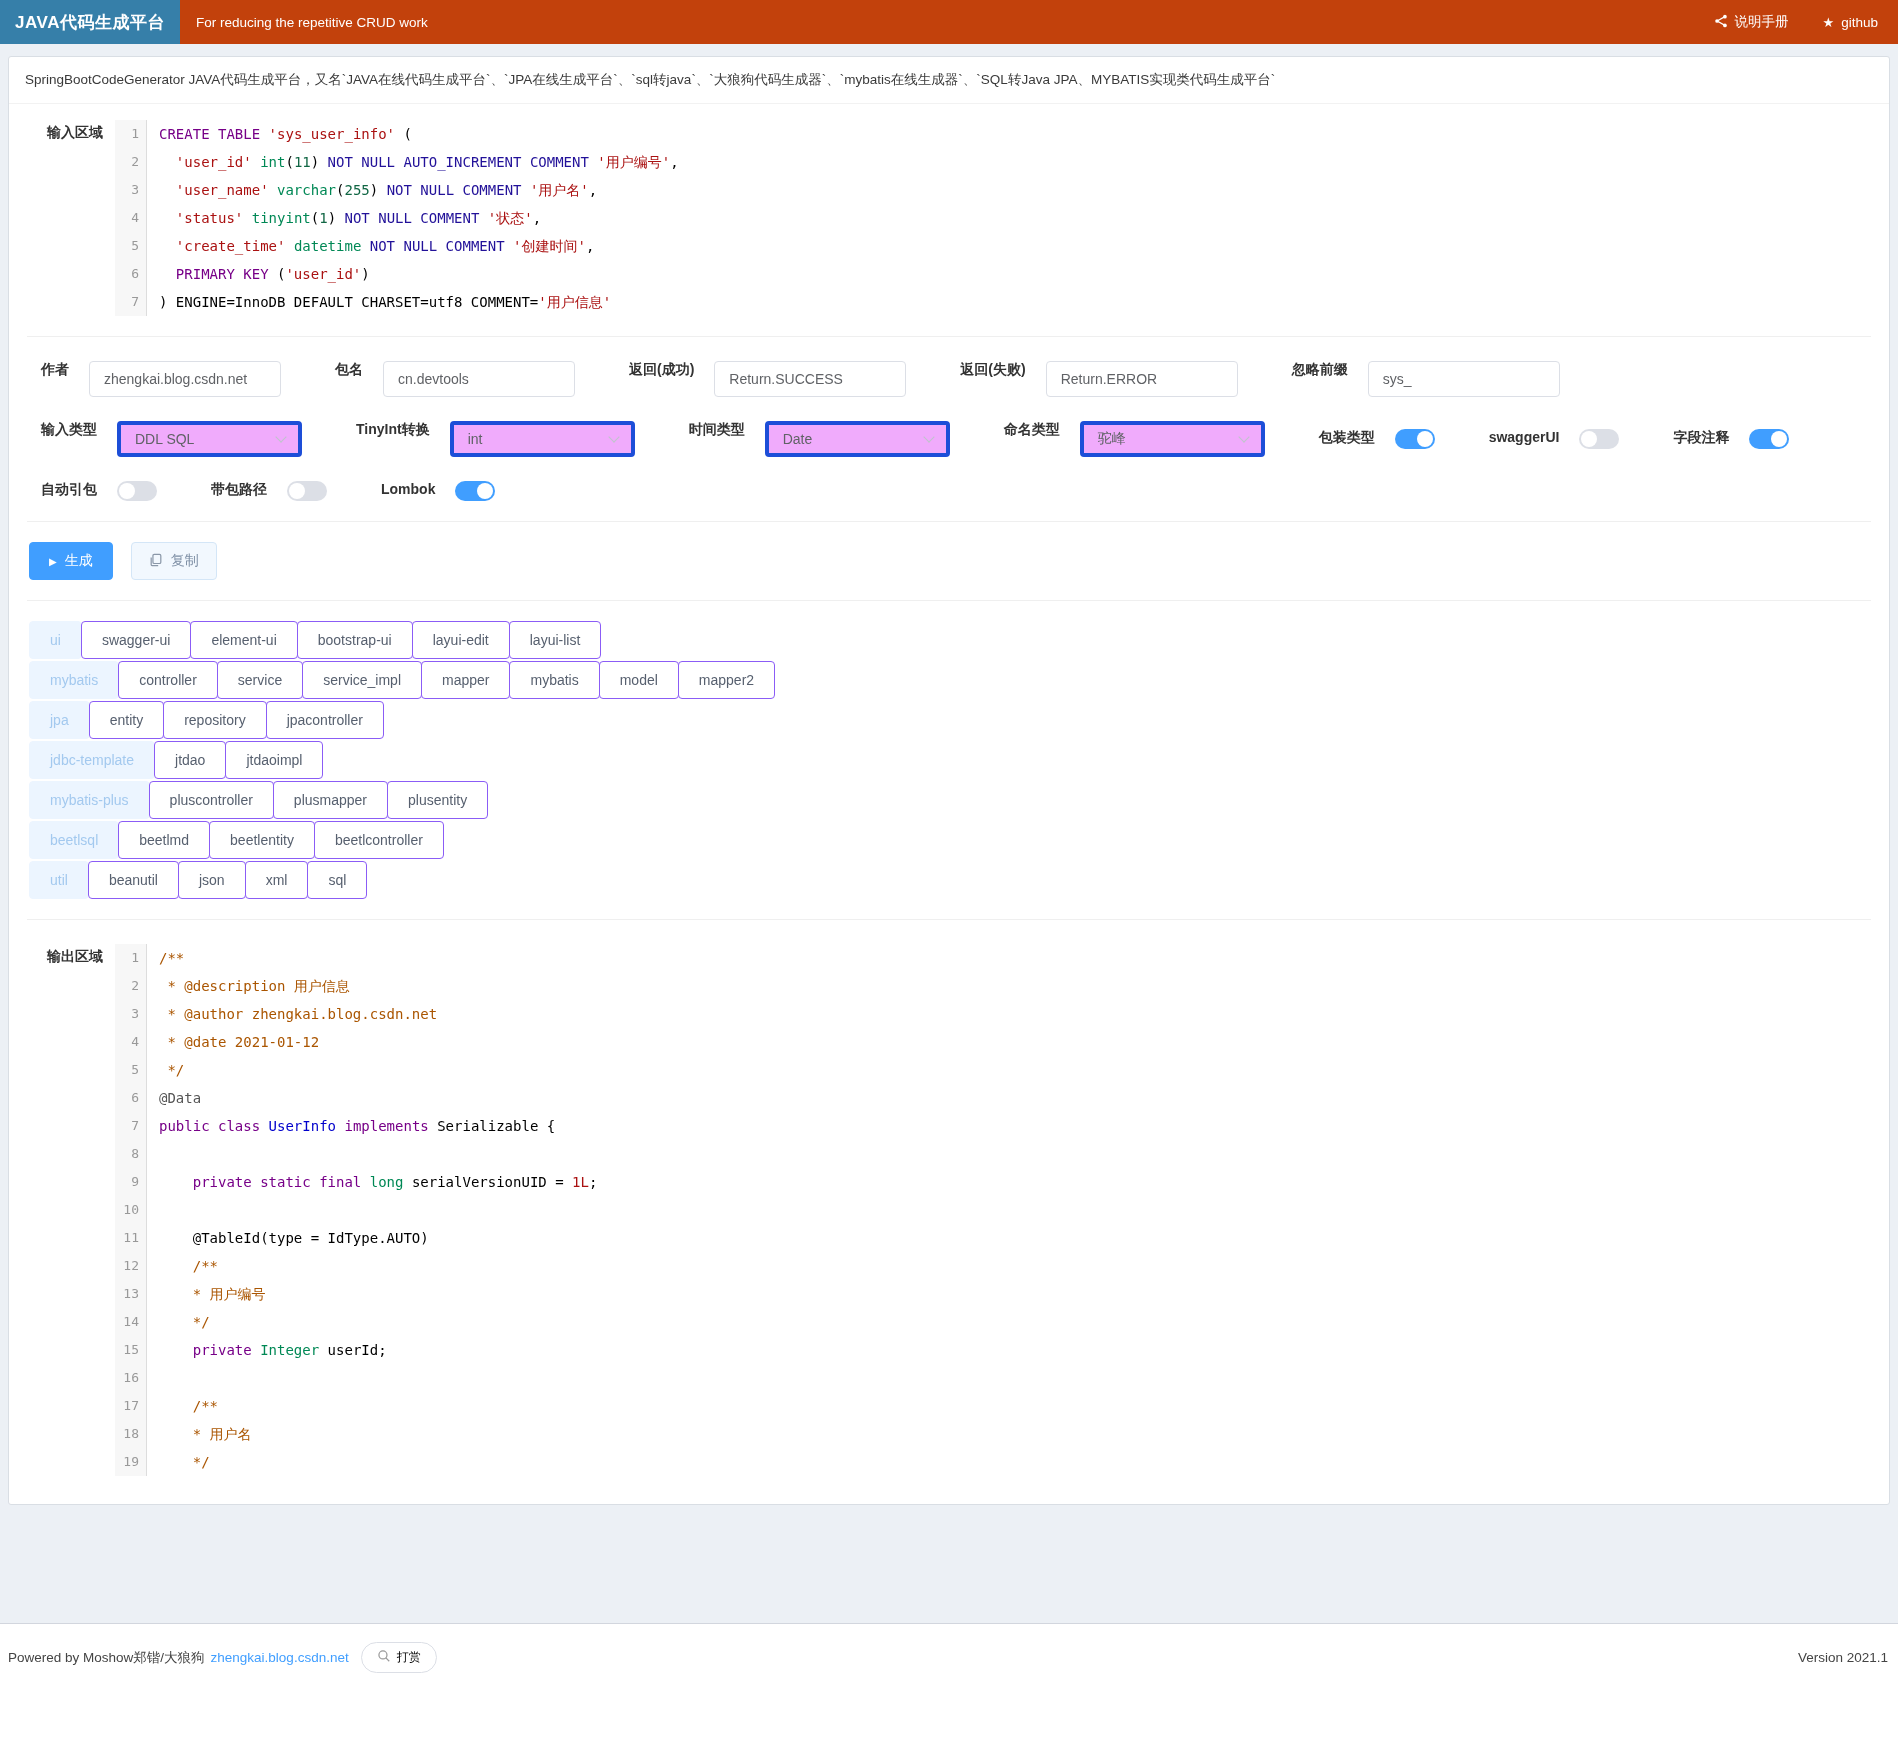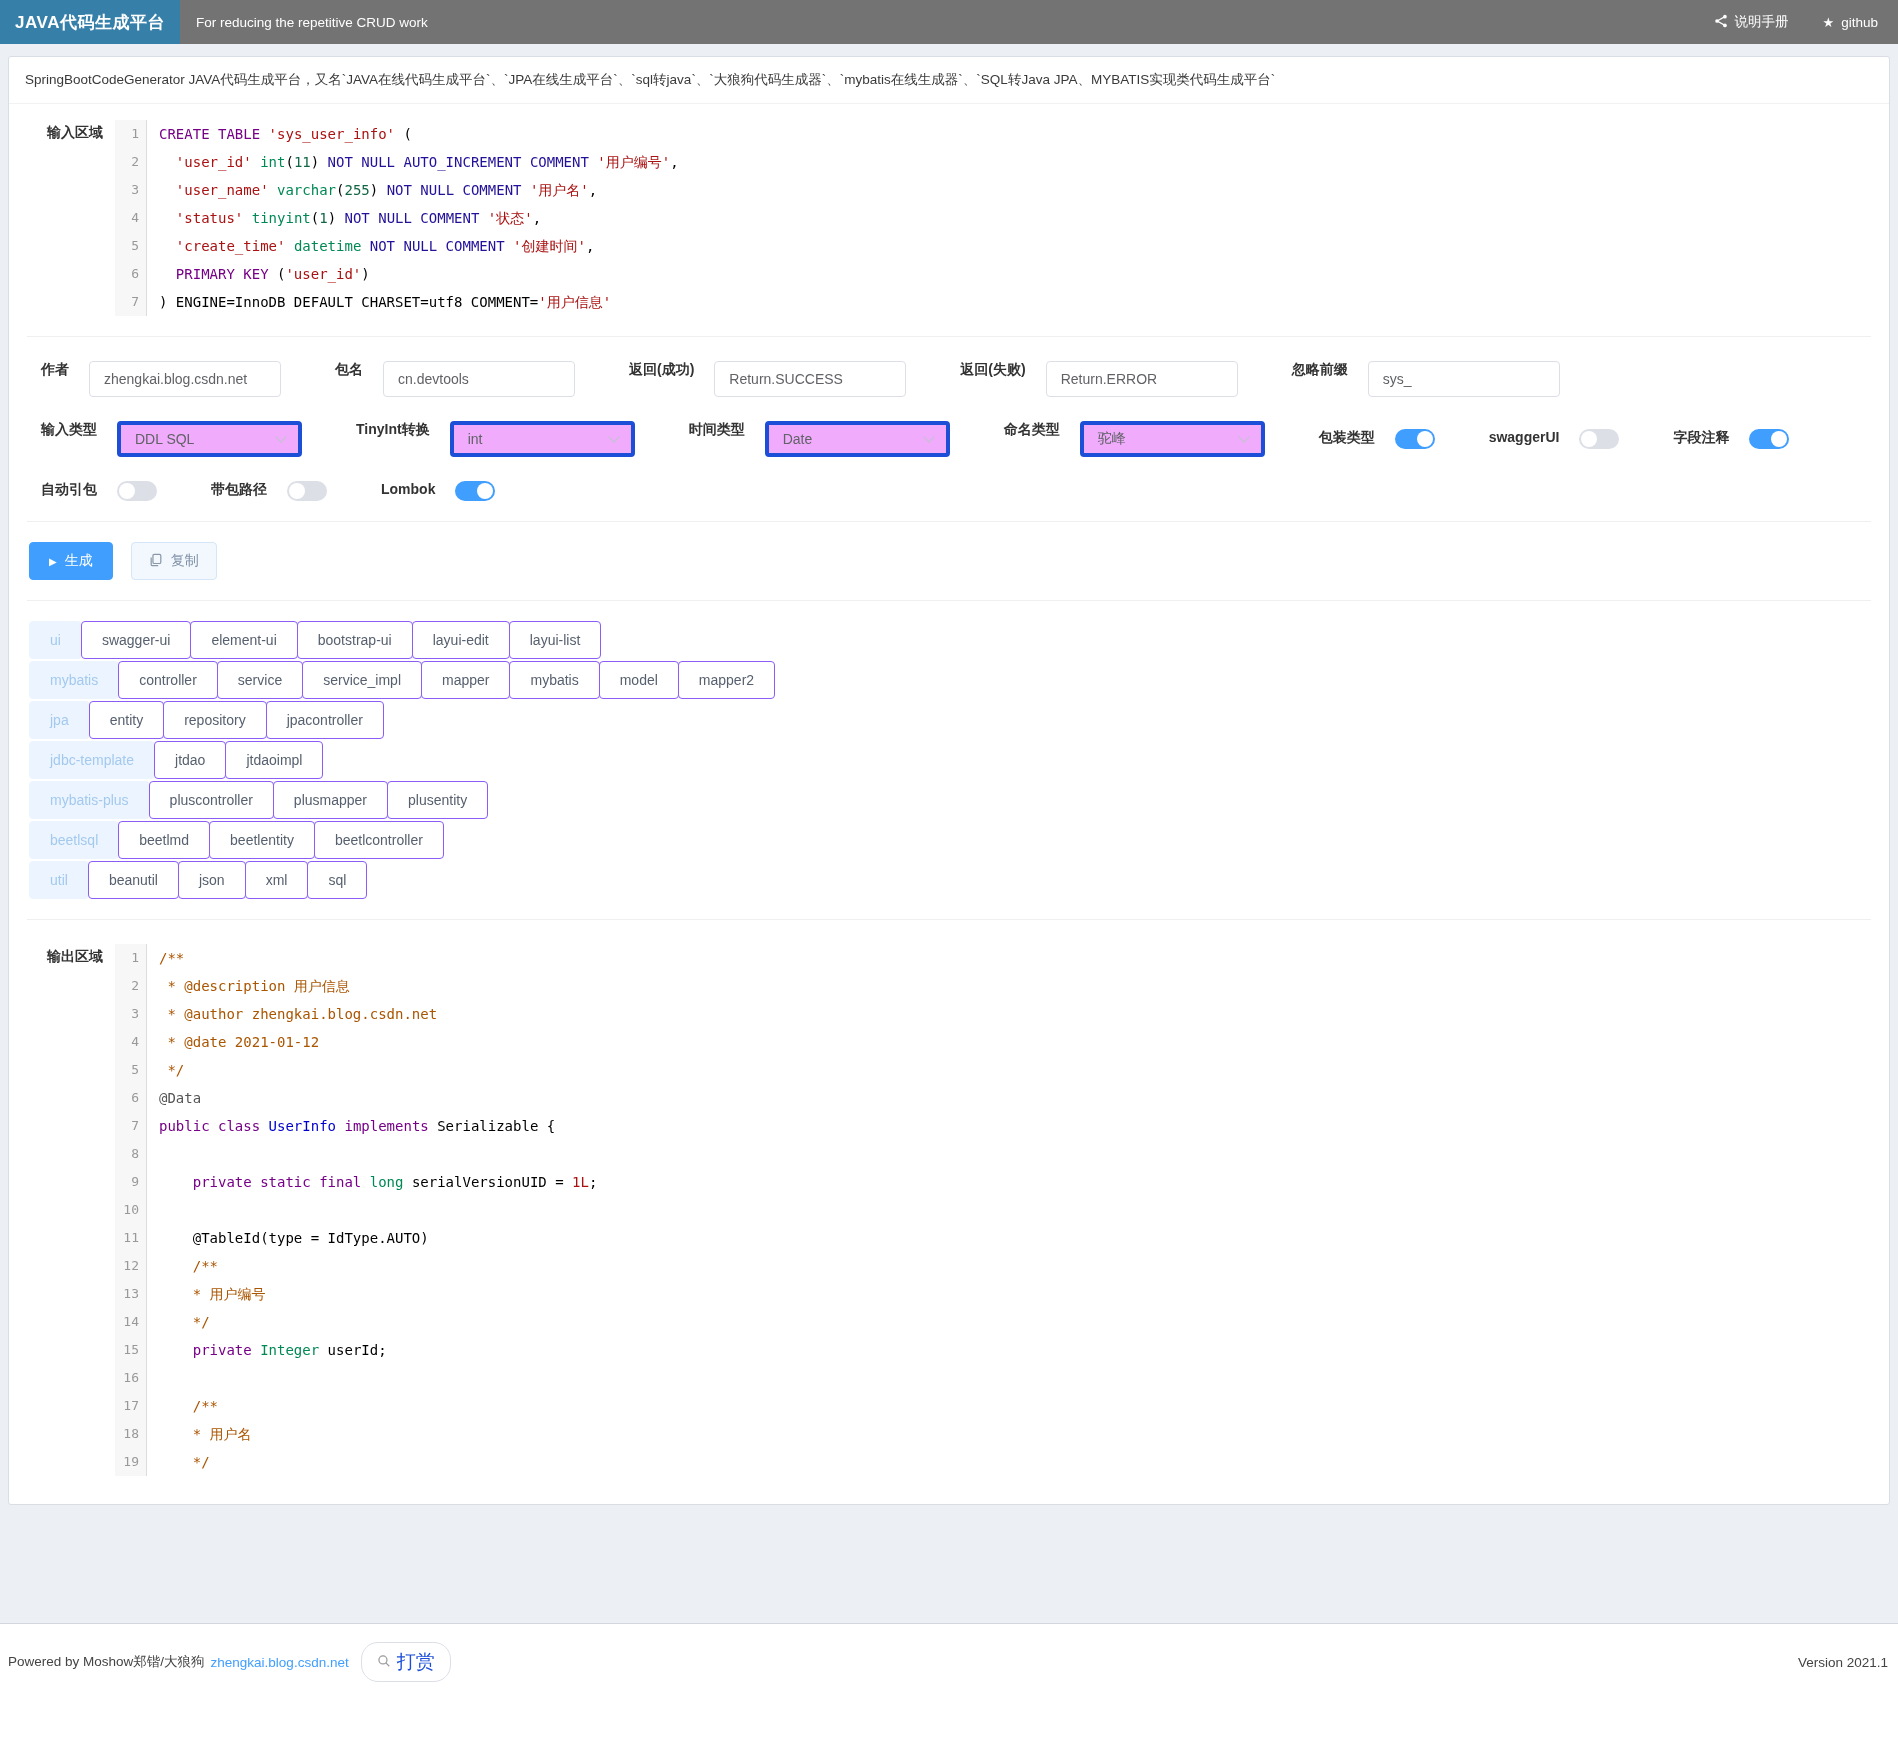--- a/index.html
+++ b/index.html
@@ -4,21 +4,21 @@
 <style>
   * { box-sizing: border-box; margin: 0; padding: 0; }
   html,body { background:#fff; }
   body {
     width: 1898px;
     font-family: "Liberation Sans", sans-serif;
     color:#333;
   }
   
   .app-header {
-    height:44px; background:#737373; display:flex; align-items:stretch; color:#fff;
+    height:44px; background:#c2410c; display:flex; align-items:stretch; color:#fff;
   }
   .brand {
     width:180px; background:#367fa9; display:flex; align-items:center; justify-content:center;
     font-size:17px; font-weight:bold; letter-spacing:0.5px; cursor:pointer;
   }
   .tagline { align-self:center; margin-left:16px; font-size:13.5px; }
   .header-right { margin-left:auto; display:flex; align-items:center; gap:34px; padding-right:20px; font-size:13.5px; }
   .header-link { display:flex; align-items:center; gap:7px; cursor:pointer; color:#fff; text-decoration:none; }
   .star-glyph { font-size:13px; }
   
@@ -100,22 +100,22 @@
   .tab.cat { background:#ecf5ff; border-color:#ecf5ff; color:#a3c9ef; }
   
   .app-footer {
     background:#fff; border-top:1px solid #d2d6de; padding:18px 10px 56px 8px;
     display:flex; align-items:center; font-size:13.5px; color:#444;
   }
   .footer-left { display:flex; align-items:center; gap:6px; }
   .blog-link { color:#409eff; text-decoration:none; cursor:pointer; }
   .donate-pill {
     display:inline-flex; align-items:center; gap:6px; border:1px solid #dcdfe6;
-    border-radius:17px; padding:6px 15px; color:#1d4ed8; background:#fff; cursor:pointer;
-    font-size:19px; margin-left:6px; font-family:"Liberation Sans", sans-serif;
+    border-radius:17px; padding:6px 15px; color:#000000; background:#fff; cursor:pointer;
+    font-size:12px; margin-left:6px; font-family:"Liberation Sans", sans-serif;
   }
   .footer-right { margin-left:auto; color:#444; }
   .icon-svg { display:inline-block; vertical-align:middle; }
 </style>
 </head>
 <body>
 
 <header class="app-header">
   <div class="brand">JAVA代码生成平台</div>
   <div class="tagline">For reducing the repetitive CRUD work</div>

